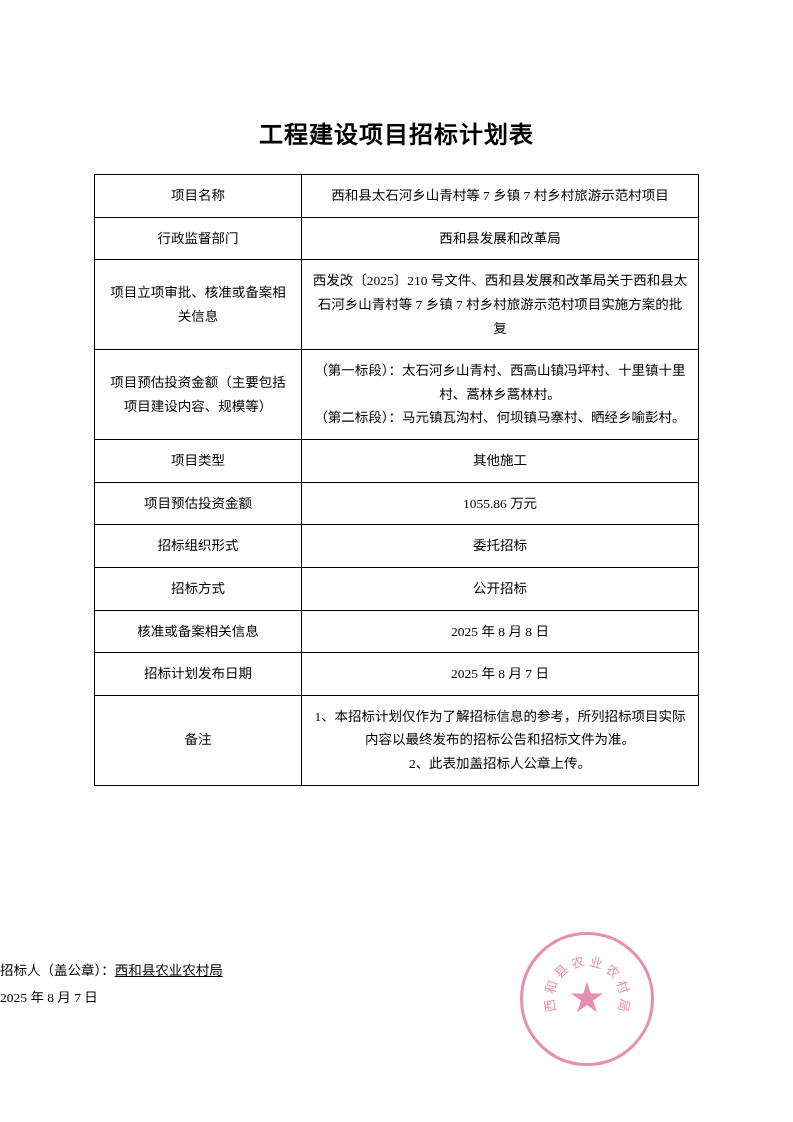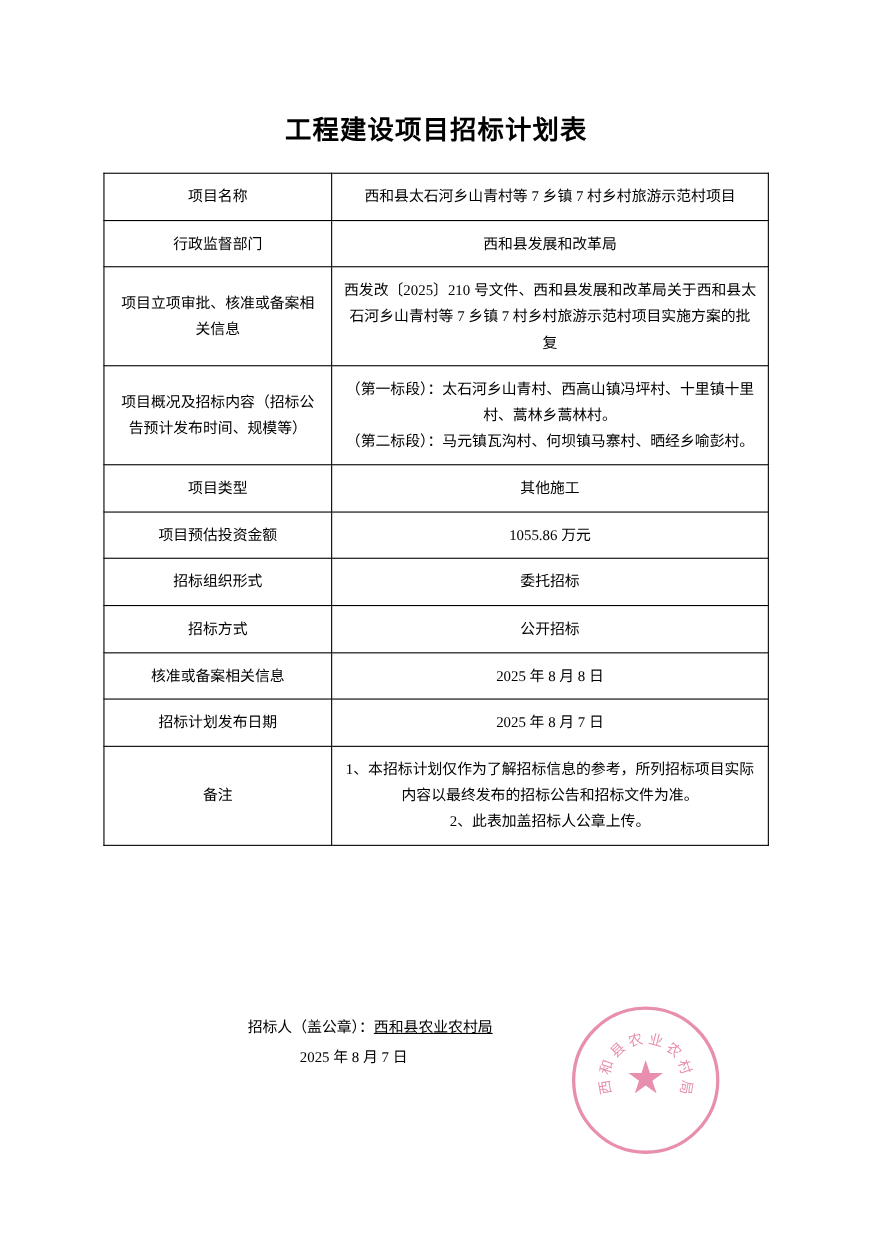--- a/index.html
+++ b/index.html
@@ -19,21 +19,21 @@
     position: relative;
     width: 793px;
     height: 1122px;
     box-sizing: border-box;
   }
   .doc-title {
     text-align: center;
     font-size: 24px;
     font-weight: bold;
     letter-spacing: 1px;
-    margin: 0;
+    margin: 17px;
     padding-top: 98px;
     font-family: "Liberation Sans", "DejaVu Sans", sans-serif;
   }
   table.main-table {
     border-collapse: collapse;
     width: 562px;
     margin: 24px auto 0 auto;
     table-layout: fixed;
   }
   table.main-table td {
@@ -55,22 +55,22 @@
     text-align: center;
   }
   .para {
     display: block;
     text-indent: 0;
   }
   .sign-block {
     position: absolute;
     left: 0;
     right: 0;
-    top: 920px;
-    text-align: center;
+    top: 940px;
+    text-align: left;
   }
   .sign-line {
     font-size: 13.5px;
     line-height: 2.0;
     padding-right: 120px;
   }
   .sign-name {
     text-decoration: underline;
   }
   .sign-date {
@@ -131,21 +131,21 @@
       </tr>
       <tr>
         <td class="label">行政监督部门</td>
         <td class="value center">西和县发展和改革局</td>
       </tr>
       <tr>
         <td class="label">项目立项审批、核准或备案相关信息</td>
         <td class="value">西发改〔2025〕210 号文件、西和县发展和改革局关于西和县太石河乡山青村等 7 乡镇 7 村乡村旅游示范村项目实施方案的批复</td>
       </tr>
       <tr>
-        <td class="label">项目概况及招标内容（招标公告预计发布时间、规模等）</td>
+        <td class="label">项目预估投资金额（主要包括项目建设内容、规模等）</td>
         <td class="value">
           <span class="para">（第一标段）：太石河乡山青村、西高山镇冯坪村、十里镇十里村、蒿林乡蒿林村。</span>
           <span class="para">（第二标段）：马元镇瓦沟村、何坝镇马寨村、晒经乡喻彭村。</span>
         </td>
       </tr>
       <tr>
         <td class="label">项目类型</td>
         <td class="value center">其他施工</td>
       </tr>
       <tr>

